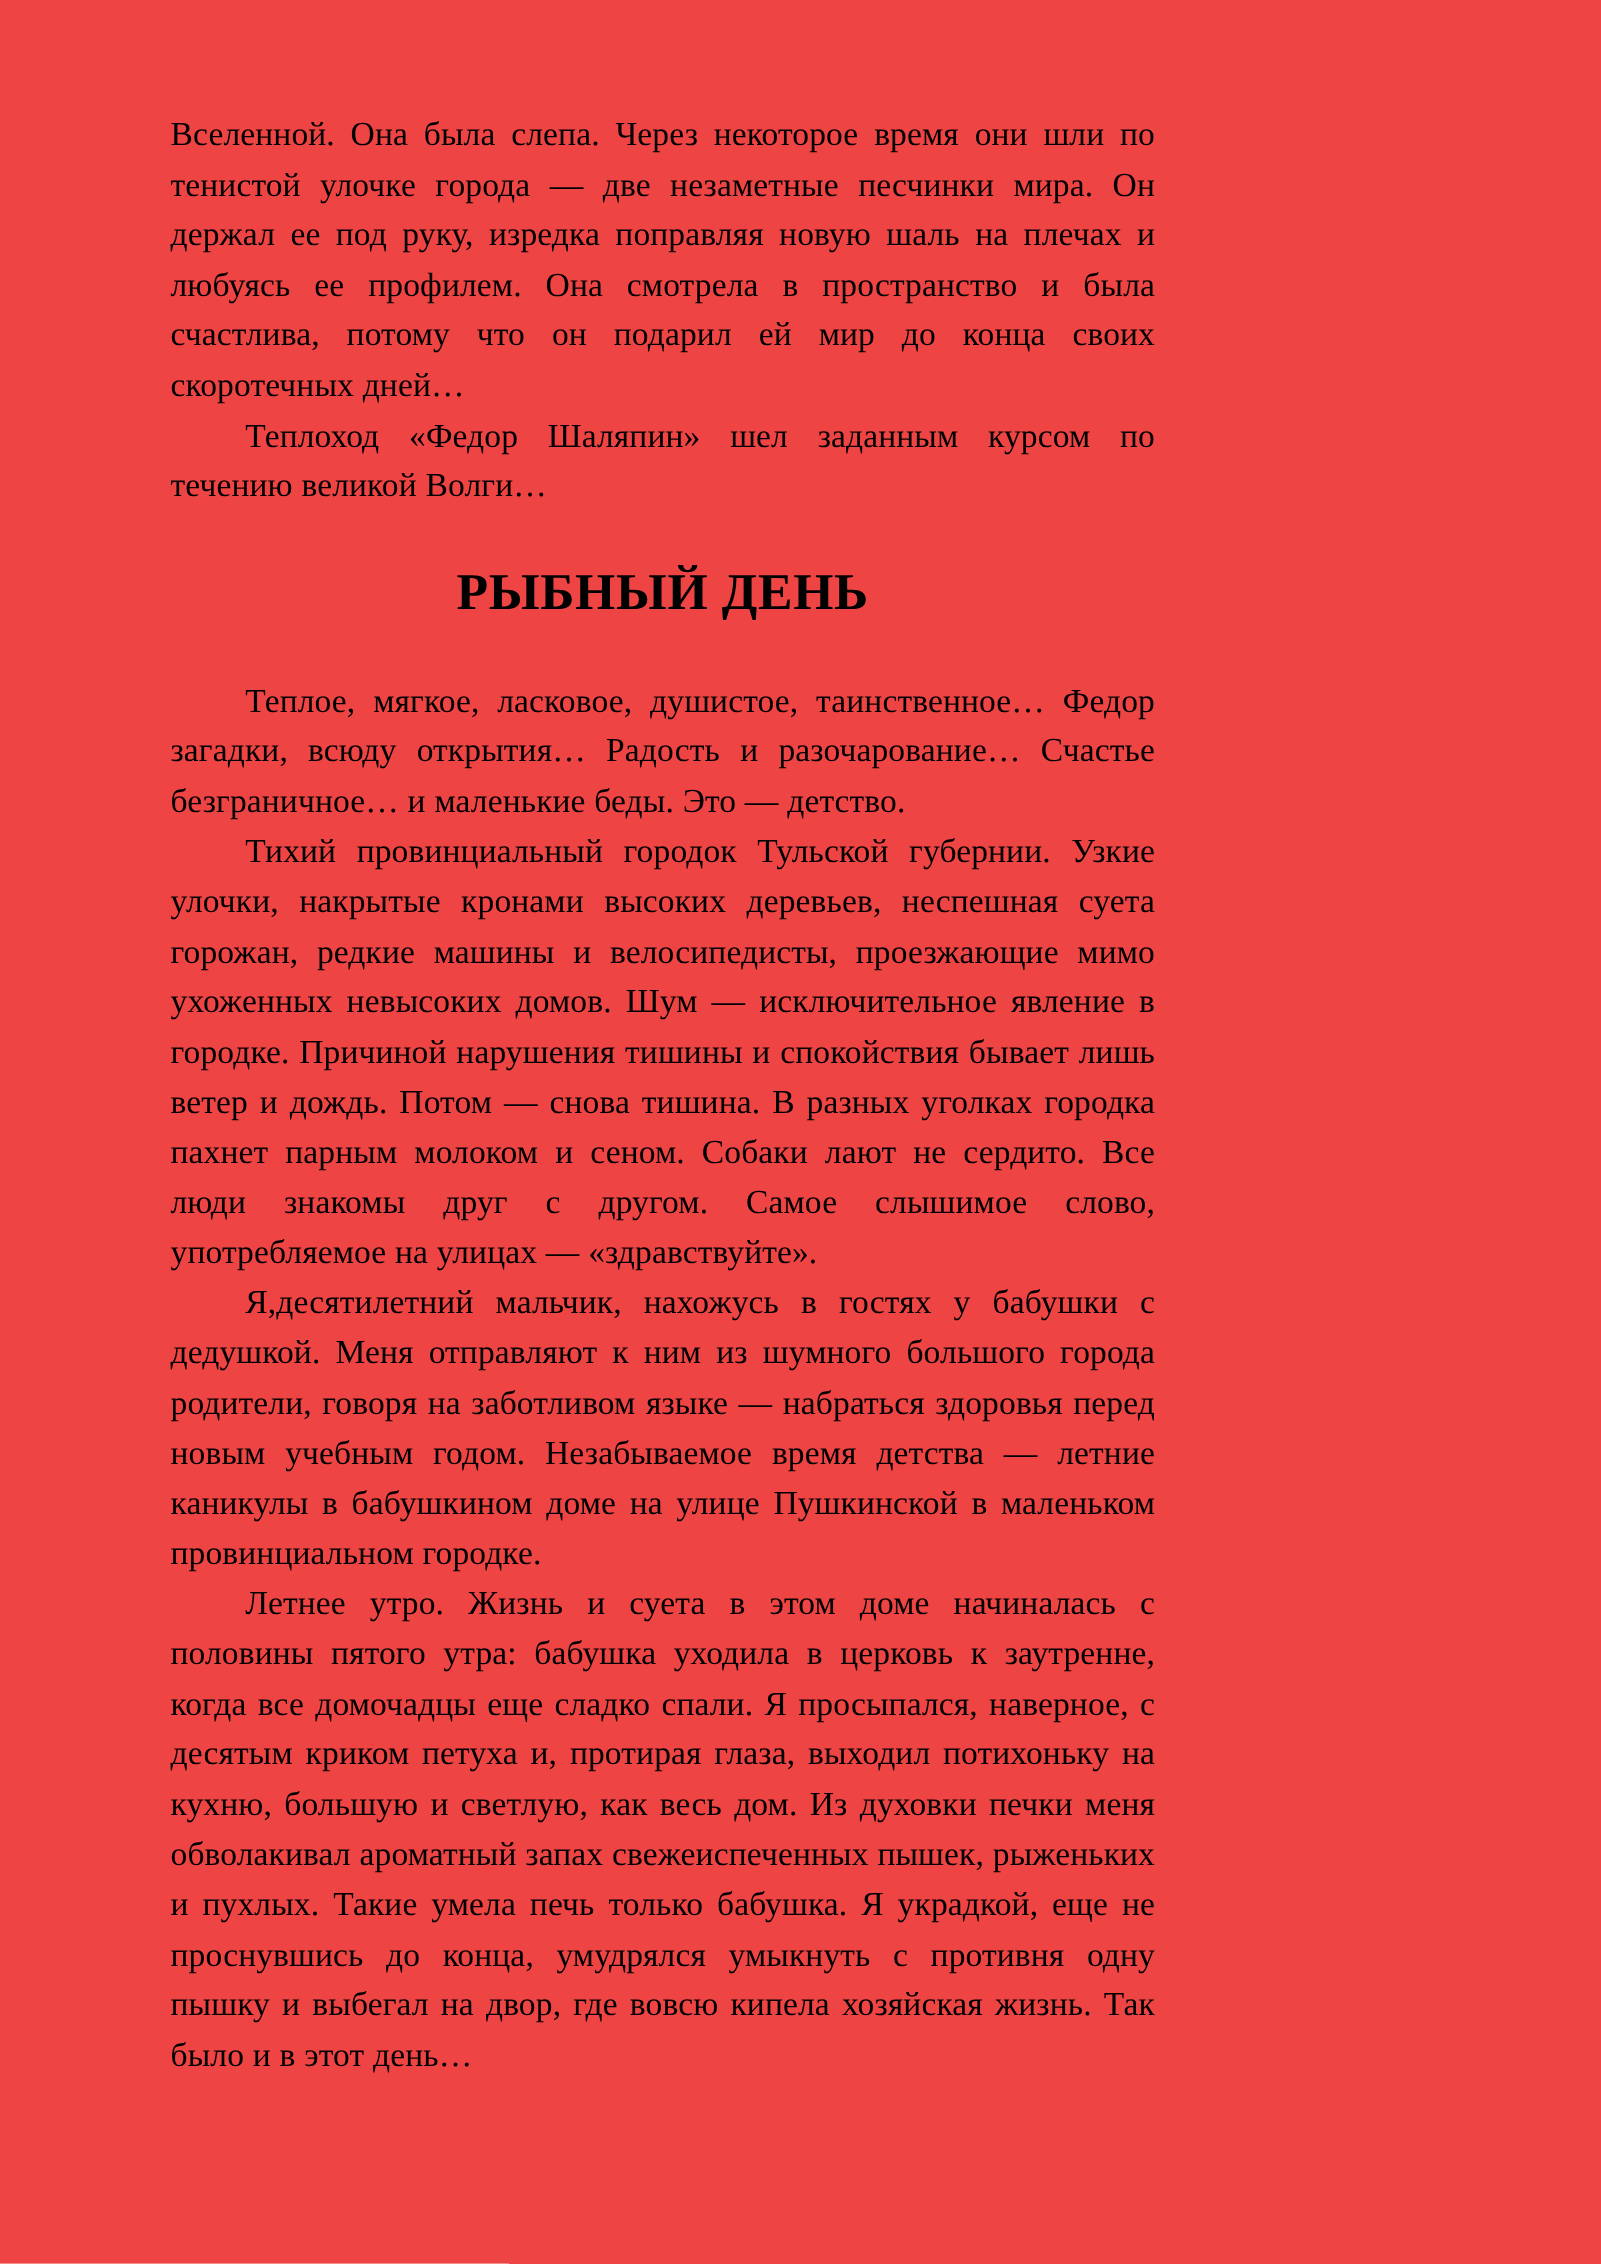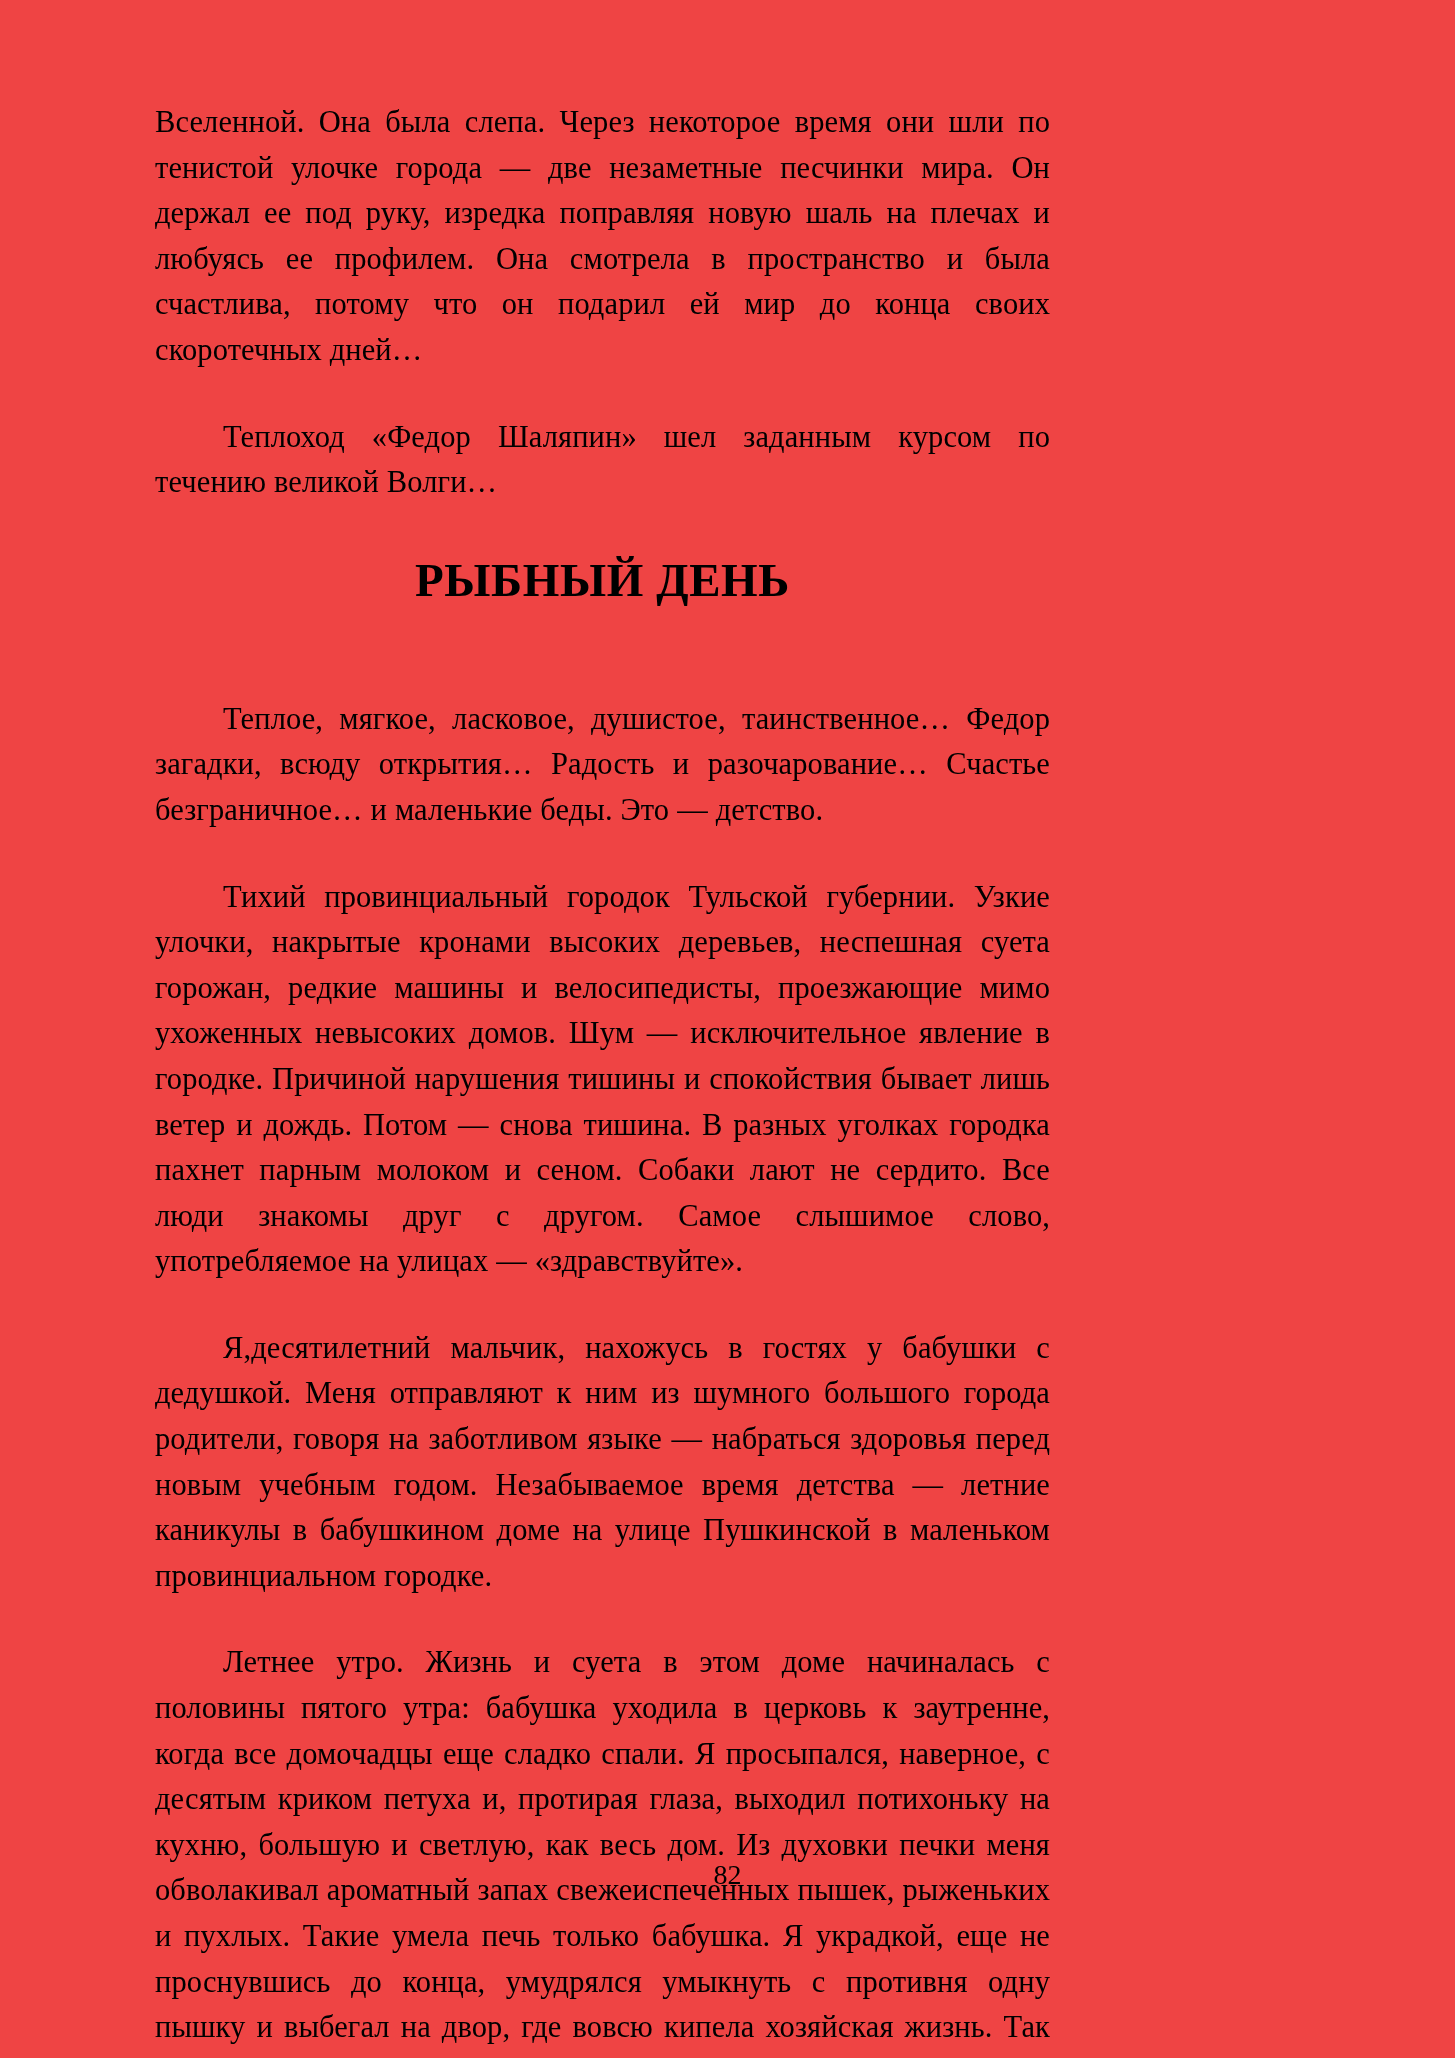--- a/index.html
+++ b/index.html
@@ -31,21 +31,20 @@
     line-height: 45.6px;
     letter-spacing: 0.1px;
     word-spacing: 0.2px;
     hyphens: none;
   }
   .para.continued {
     text-indent: 0;
   }
   .para.indent {
     text-indent: 68px;
-    margin-top: 41px;
   }
   .chapter-title {
     margin: 0;
     text-align: center;
     font-weight: bold;
     font-size: 47px;
     line-height: 48px;
     letter-spacing: 0.6px;
   }
   .spacer-before-title { height: 50px; }
@@ -82,15 +81,14 @@
     <p class="para indent">Теплое, мягкое, ласковое, душистое, таинственное… Федор загадки, всюду открытия… Радость и разочарование… Счастье безграничное… и маленькие беды. Это — детство.</p>
 
     <p class="para indent">Тихий провинциальный городок Тульской губернии. Узкие улочки, накрытые кронами высоких деревьев, неспешная суета горожан, редкие машины и велосипедисты, проезжающие мимо ухоженных невысоких домов. Шум — исключительное явление в городке. Причиной нарушения тишины и спокойствия бывает лишь ветер и дождь. Потом — снова тишина. В разных уголках городка пахнет парным молоком и сеном. Собаки лают не сердито. Все люди знакомы друг с другом. Самое слышимое слово, употребляемое на улицах — «здравствуйте».</p>
 
     <p class="para indent">Я,десятилетний мальчик, нахожусь в гостях у бабушки с дедушкой. Меня отправляют к ним из шумного большого города родители, говоря на заботливом языке — набраться здоровья перед новым учебным годом. Незабываемое время детства — летние каникулы в бабушкином доме на улице Пушкинской в маленьком провинциальном городке.</p>
 
     <p class="para indent">Летнее утро. Жизнь и суета в этом доме начиналась с половины пятого утра: бабушка уходила в церковь к заутренне, когда все домочадцы еще сладко спали. Я просыпался, наверное, с десятым криком петуха и, протирая глаза, выходил потихоньку на кухню, большую и светлую, как весь дом. Из духовки печки меня обволакивал ароматный запах свежеиспеченных пышек, рыженьких и пухлых. Такие умела печь только бабушка. Я украдкой, еще не проснувшись до конца, умудрялся умыкнуть с противня одну пышку и выбегал на двор, где вовсю кипела хозяйская жизнь. Так было и в этот день…</p>
 
   </div>
 
-  <div class="page-number">82</div>
 
 </div>
 
 </body></html>

